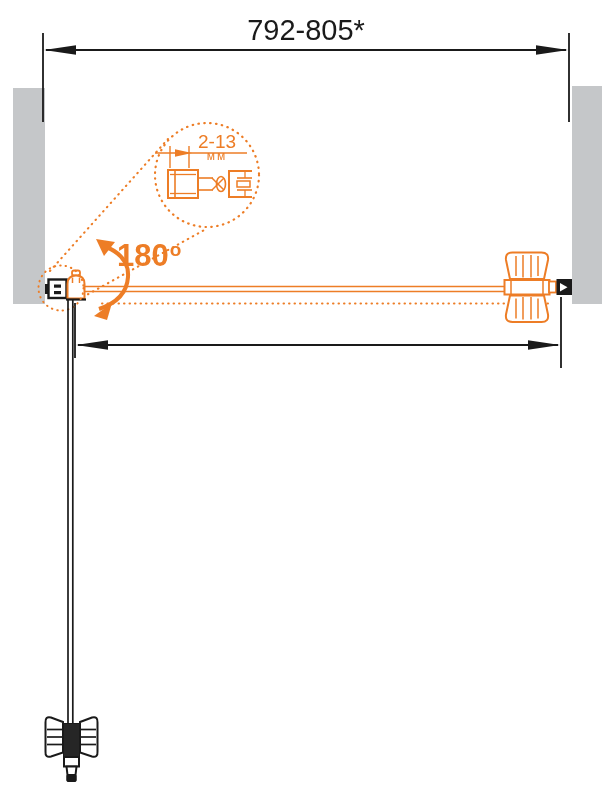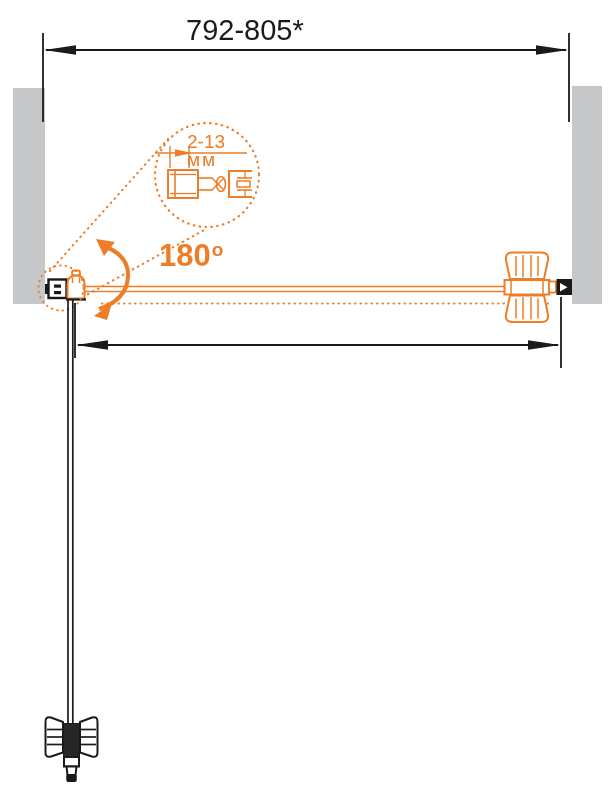--- a/index.html
+++ b/index.html
@@ -9,28 +9,28 @@
     background:#fff;
     overflow:hidden;
     font-family:"Liberation Sans", sans-serif;
   }
   .drawing{position:absolute;left:0;top:0;}
   .label{
     position:absolute;
     color:#1a1a1a;
     font-size:29px;
     line-height:1;
-    text-align:left;
+    text-align:center;
     white-space:nowrap;
   }
   .label-top-dim{left:186px;top:16px;width:240px;}
   .label-bottom-dim{left:185px;top:313px;width:200px;}
   .label-detail-value{left:187px;top:132px;width:60px;font-size:19px;color:#ED7D26;}
-  .label-detail-unit{left:187px;top:150px;width:60px;font-size:19px;letter-spacing:2px;color:#ED7D26;}
-  .label-angle{left:117px;top:240px;width:90px;color:#ED7D26;font-weight:700;font-size:31px;text-align:left;margin-left:42px;}
+  .label-detail-unit{left:187px;top:150px;width:60px;font-size:12px;letter-spacing:2px;color:#ED7D26;}
+  .label-angle{left:117px;top:240px;width:90px;color:#ED7D26;font-weight:700;font-size:31px;text-align:left;}
   .label-angle .deg{font-size:19px;position:relative;top:-10px;left:1px;}
 </style>
 </head>
 <body>
 
 <div class="canvas">
 
   <svg class="drawing" width="616" height="800" viewBox="0 0 616 800">
 
     <g>

